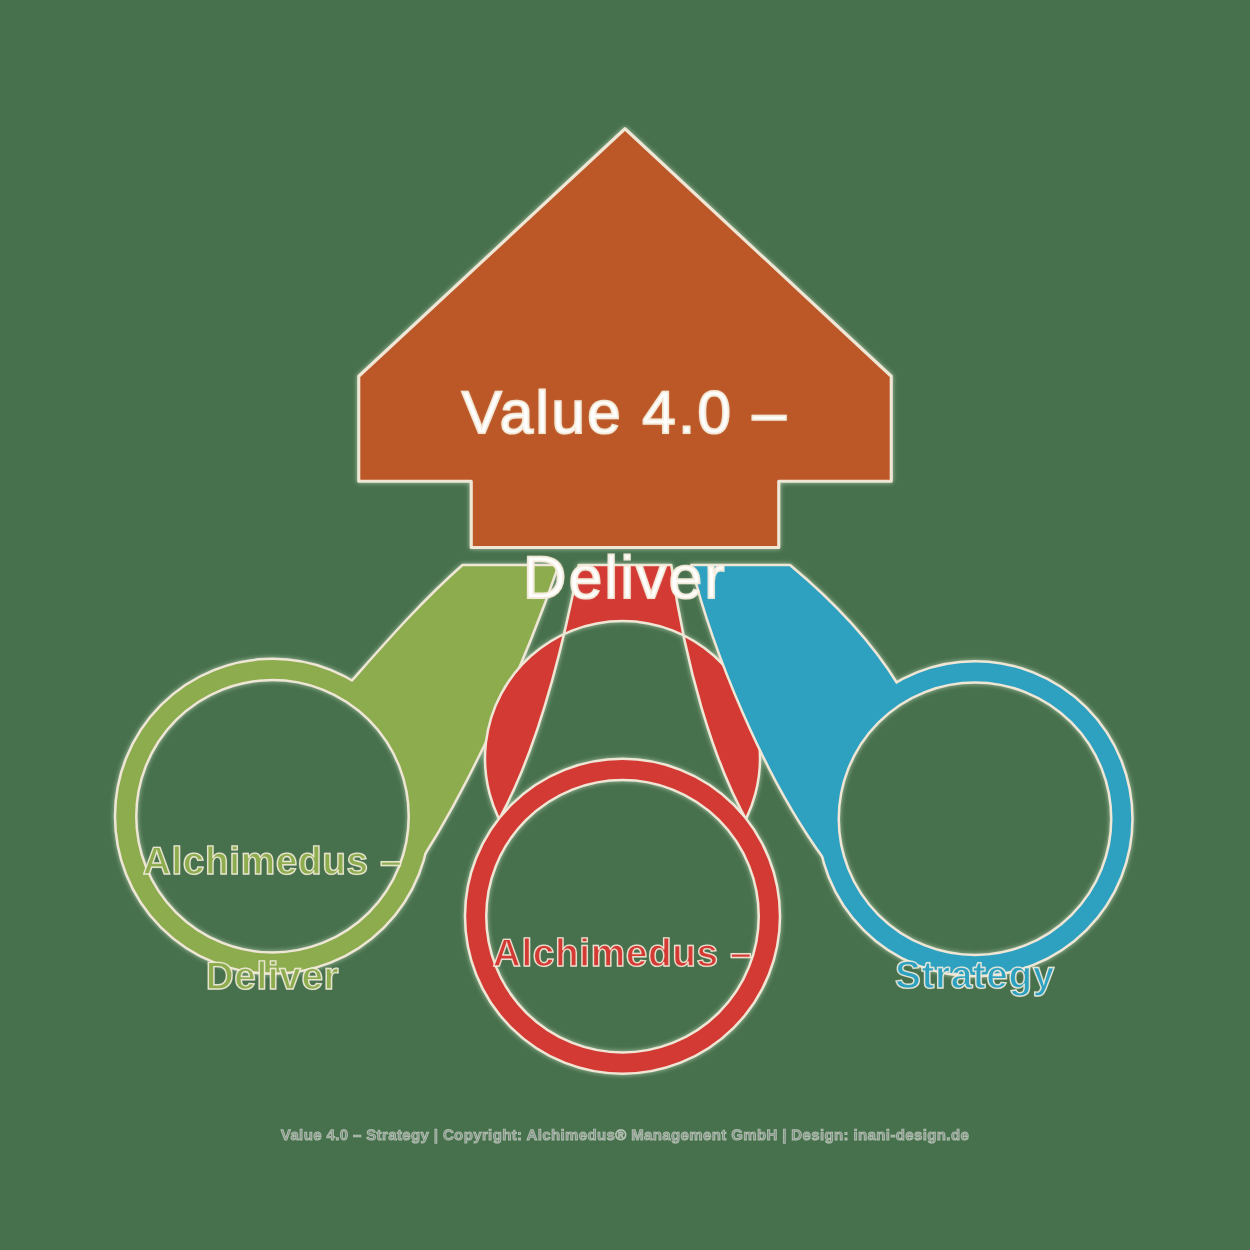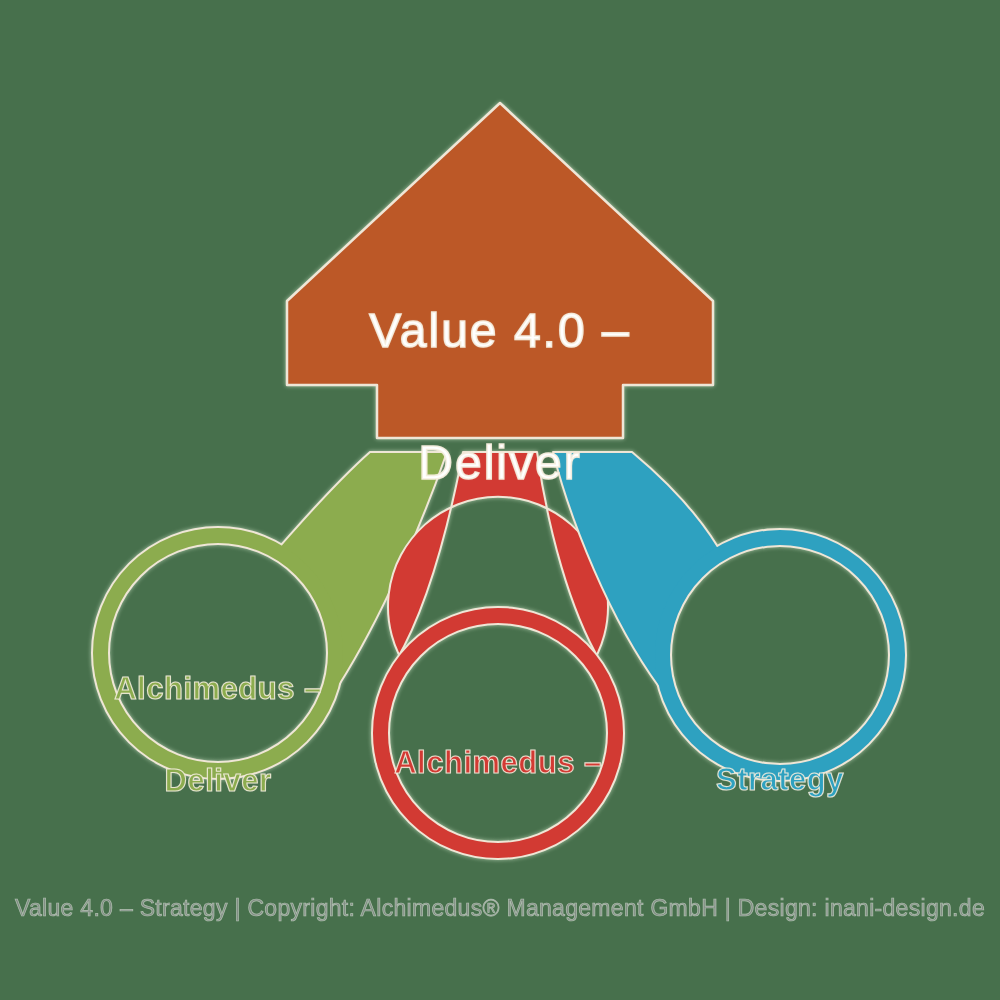--- a/index.html
+++ b/index.html
@@ -31,24 +31,24 @@
   }
   .node-label{
     font-size:31px;
     line-height:46px;
     letter-spacing:0.5px;
     font-weight:700;
     -webkit-text-stroke:1.1px rgba(245,238,222,0.88);
     text-shadow:0 0 1.5px rgba(245,238,222,0.5);
   }
   .caption-label{
-    font-size:23px;
+    font-size:12px;
     line-height:24px;
     letter-spacing:0.3px;
-    font-weight:400;
+    font-weight:700;
     width:980px;
     -webkit-text-stroke:0.7px rgba(235,242,232,0.55);
   }
 </style>
 </head>
 <body>
 
 <div class="stage" style="background: rgb(71, 112, 76);">
 
   <svg class="diagram-svg" width="1000" height="1000" viewBox="0 0 1000 1000">

